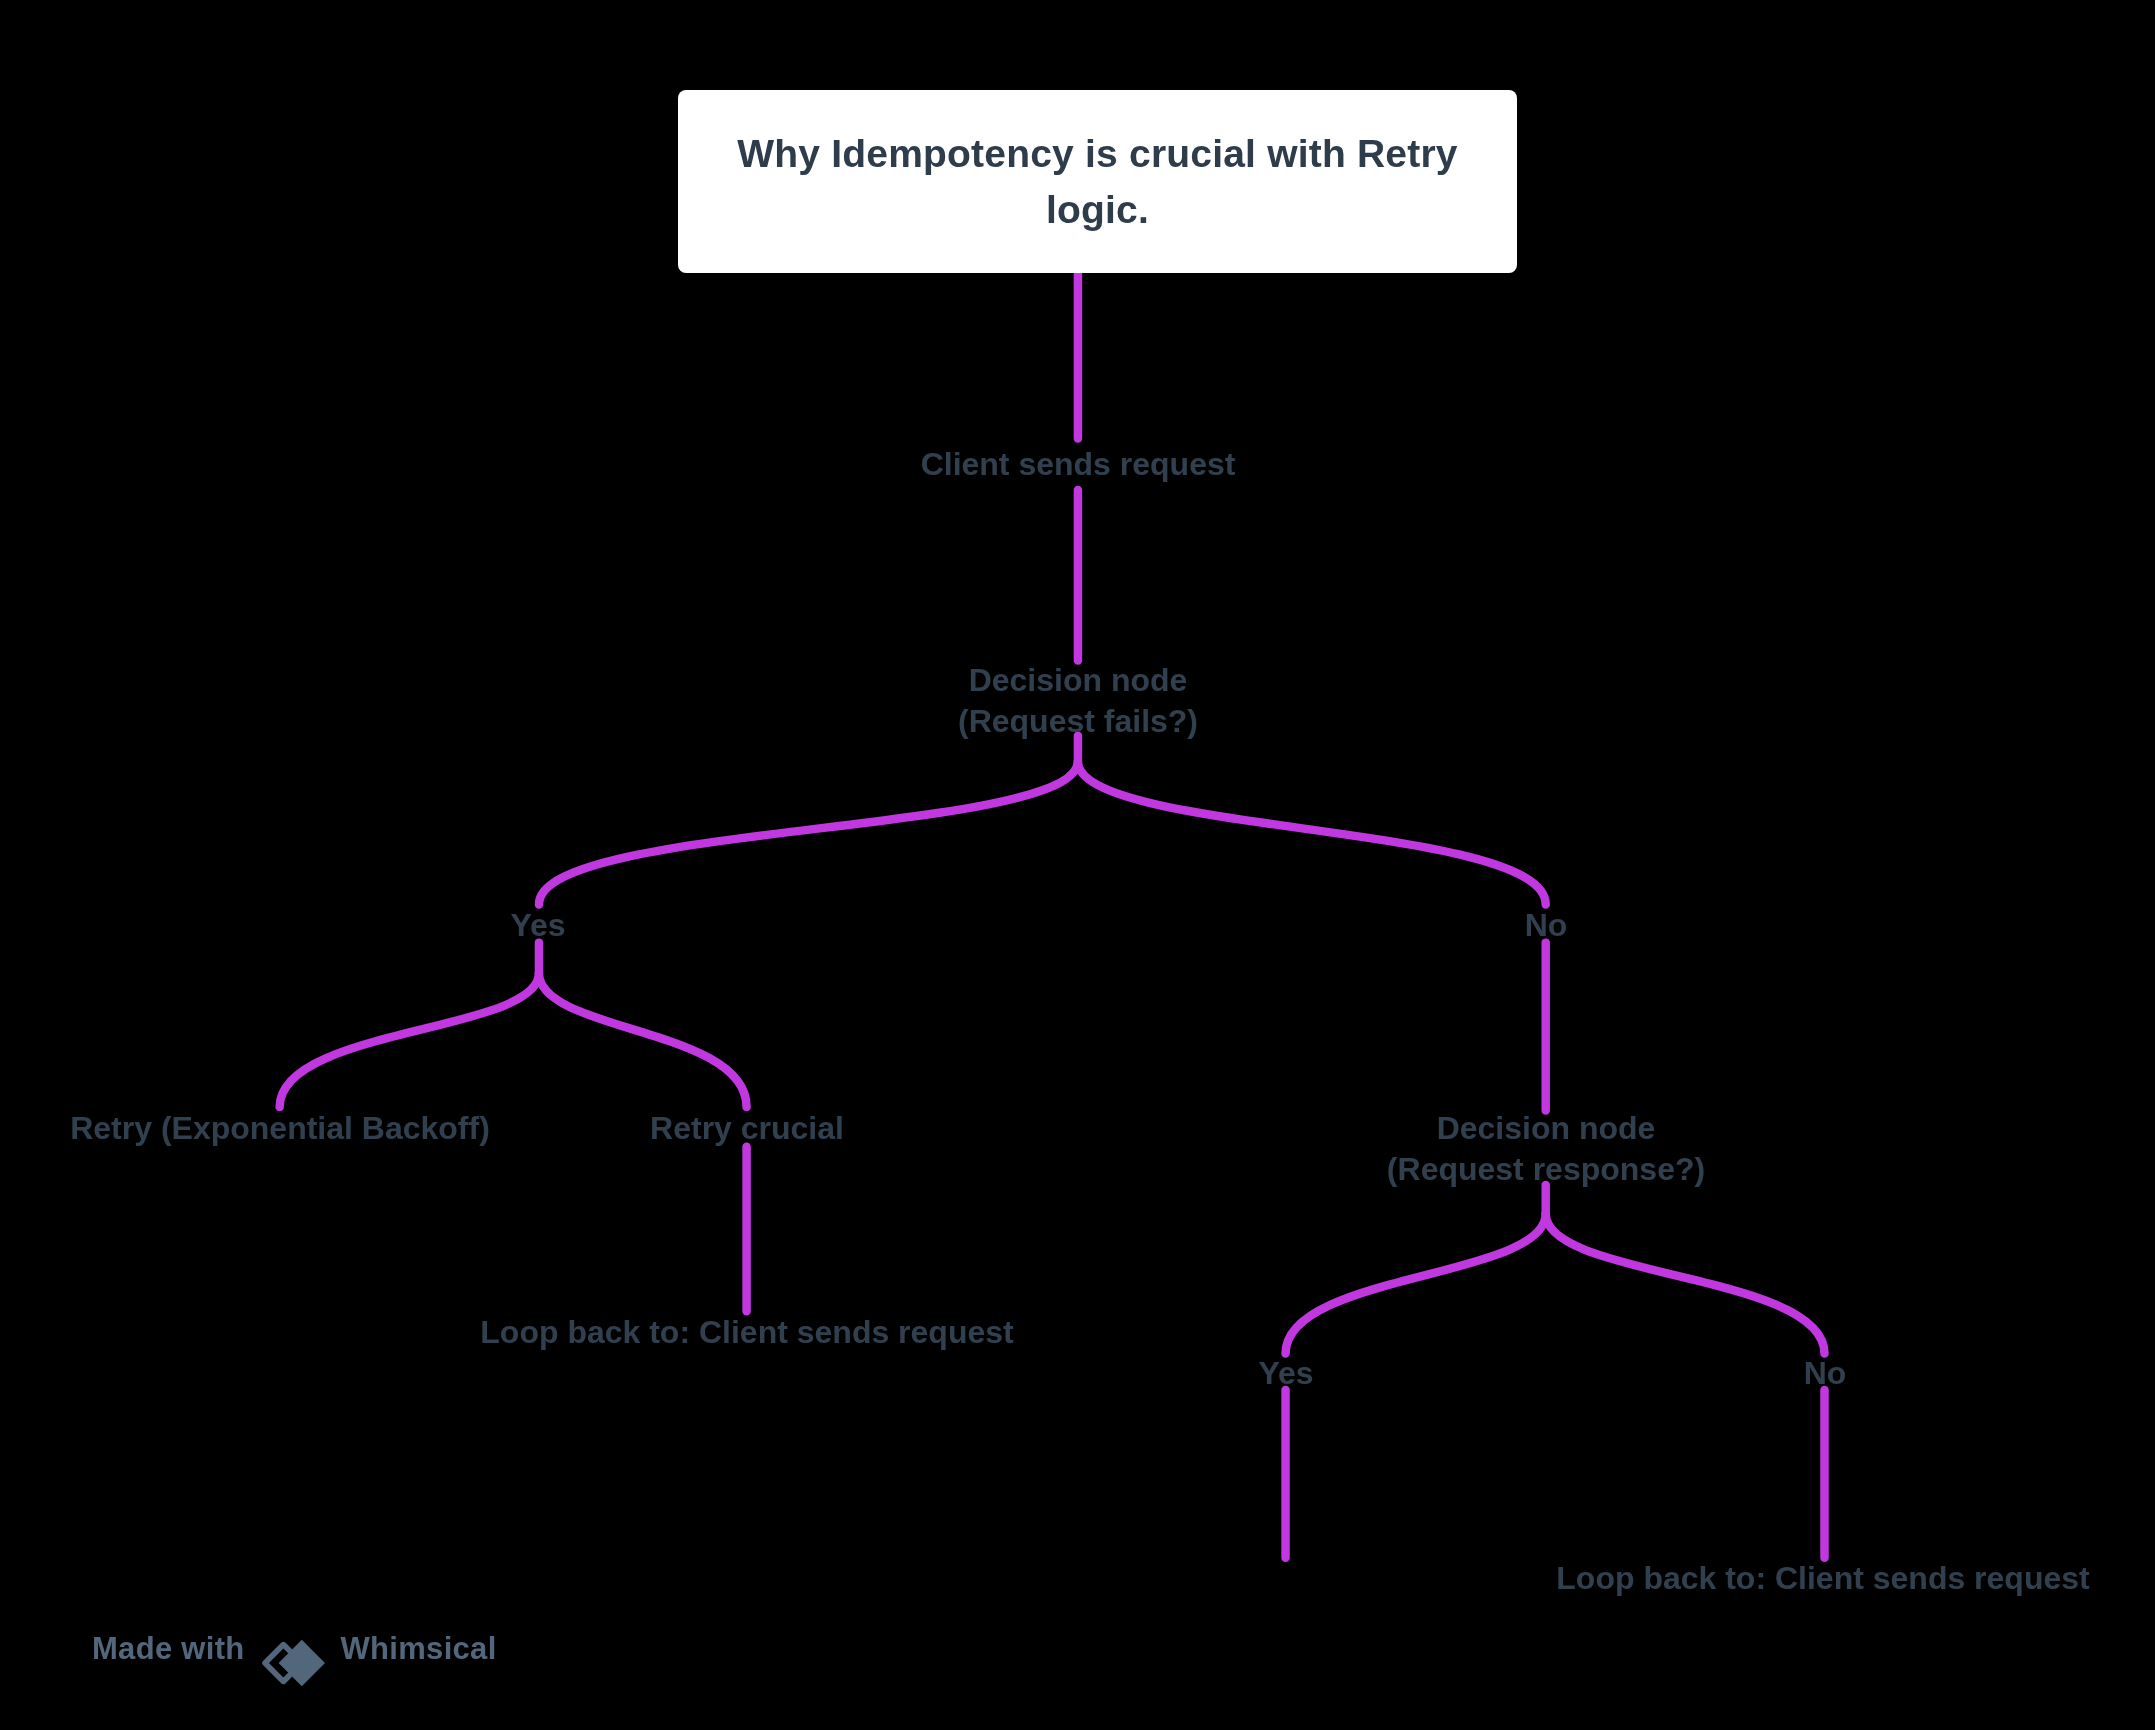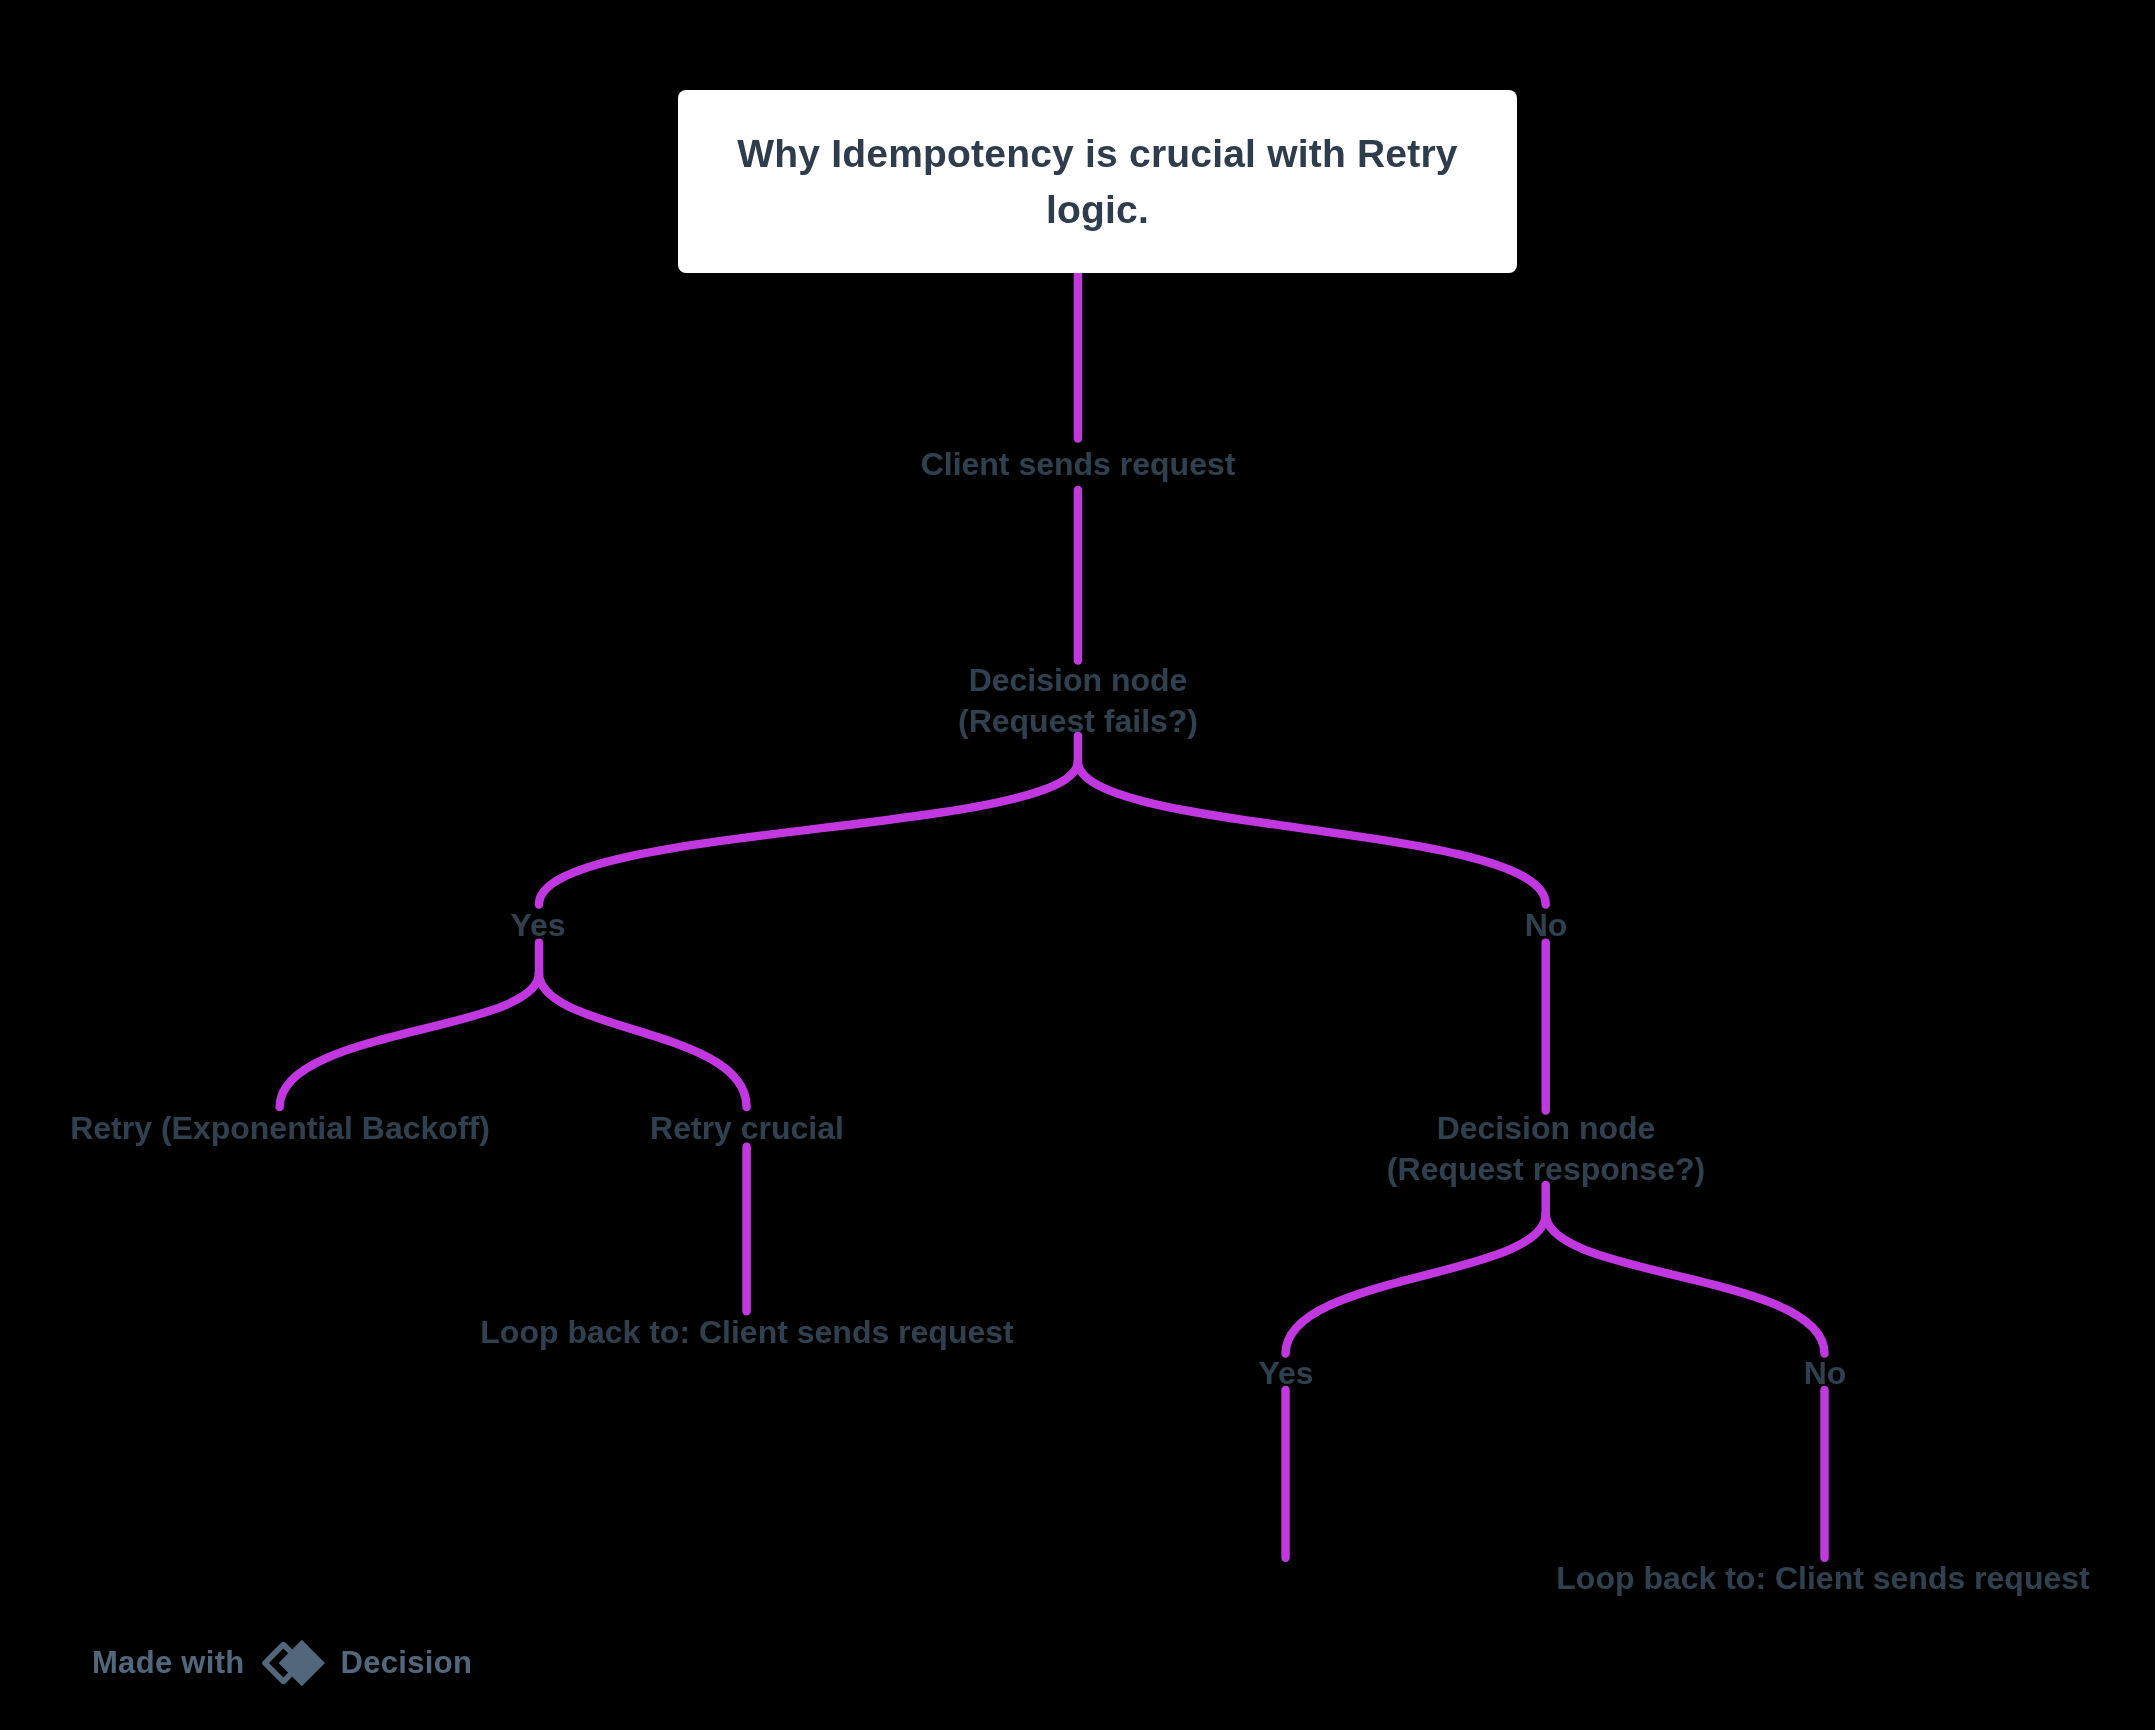--- a/index.html
+++ b/index.html
@@ -31,21 +31,21 @@
     color:var(--title);font-size:39px;font-weight:700;line-height:1.42;
     text-align:center;letter-spacing:0.2px;
   }
   .node-label{
     position:absolute;transform:translate(-50%,-50%);
     color:var(--label);font-size:32px;font-weight:700;
     white-space:nowrap;text-align:center;line-height:41px;
   }
   .footer{
     position:absolute;left:92px;top:1663px;transform:translateY(-50%);
-    display:flex;align-items:center;gap:16px;
+    display:flex;align-items:flex-start;gap:16px;
     color:var(--footer);font-size:31px;font-weight:700;letter-spacing:0.3px;
   }
   .footer .logo-icon{display:block}
 </style>
 </head>
 <body>
 
 <div class="canvas">
 
   <svg class="edges" viewBox="0 0 2543 2042" aria-hidden="true">
@@ -98,17 +98,17 @@
 
 
   <div class="node-label" style="left:1823px;top:1578px">Loop back to: Client sends request</div>
 
   <div class="footer">
     <span>Made with</span>
     <svg class="logo-icon" width="64" height="64" viewBox="0 0 80 80" aria-hidden="true">
       <path d="M28 17 L51 40 L28 63 L5 40 Z" fill="none" stroke="var(--footer)" stroke-width="7" stroke-linejoin="round"></path>
       <path d="M51 11 L80 40 L51 69 L22 40 Z" fill="var(--footer)" stroke="none"></path>
     </svg>
-    <span>Decision</span>
+    <span>Whimsical</span>
   </div>
 
 </div>
 
 
 </body></html>

